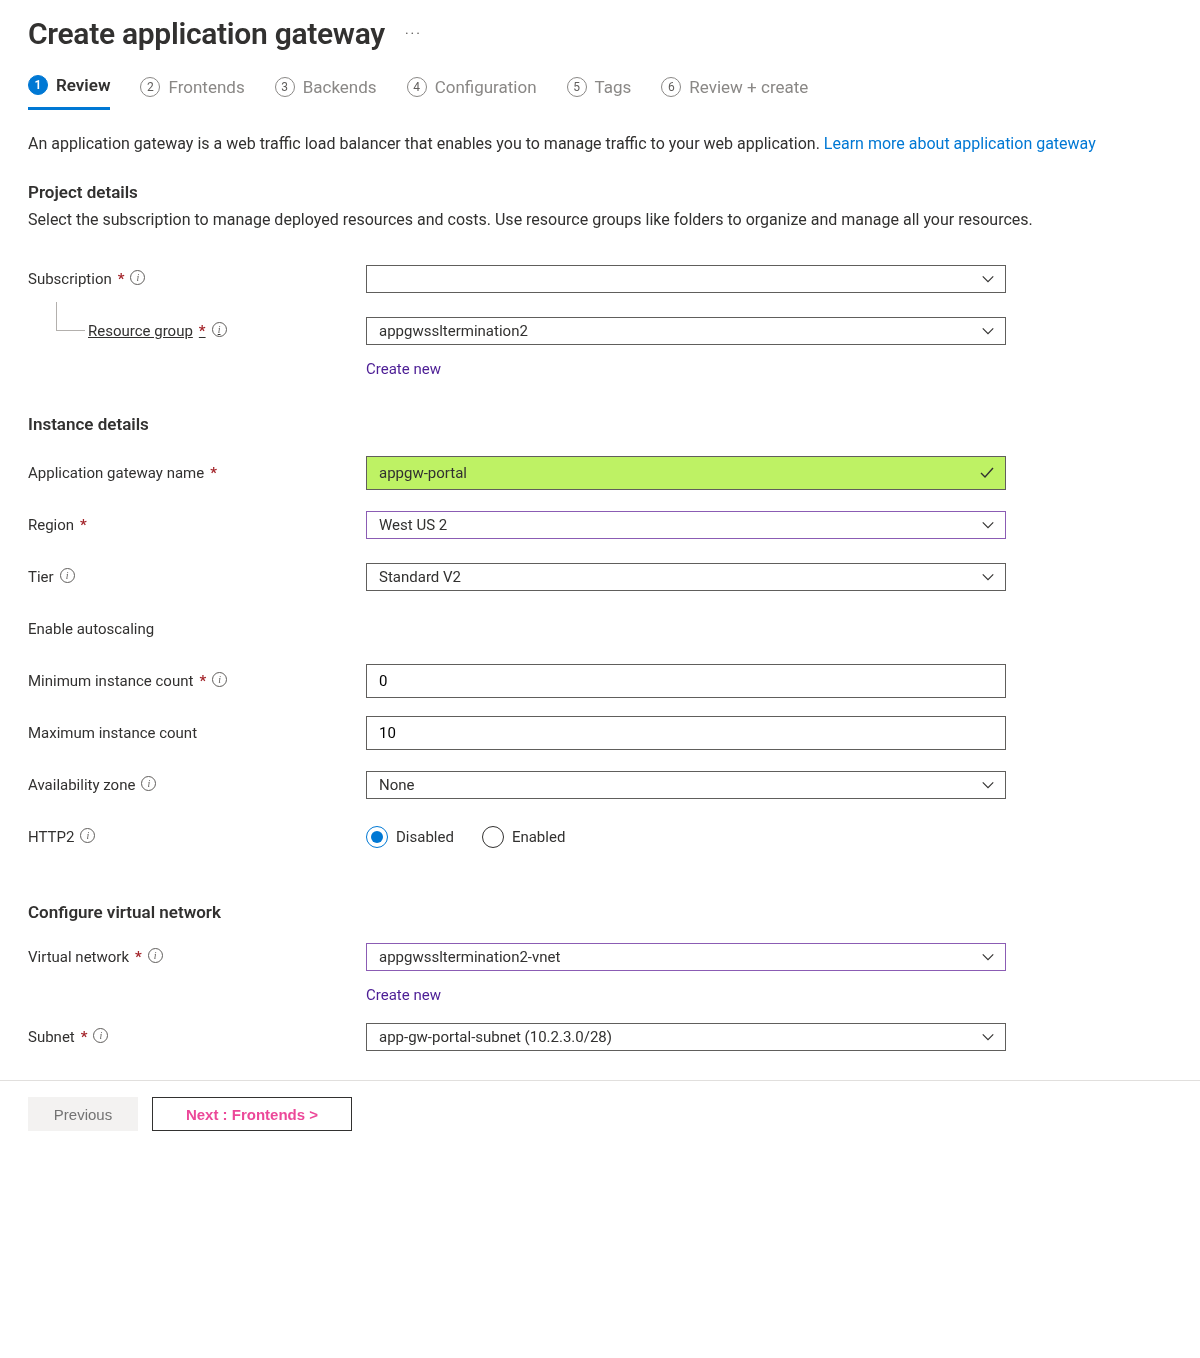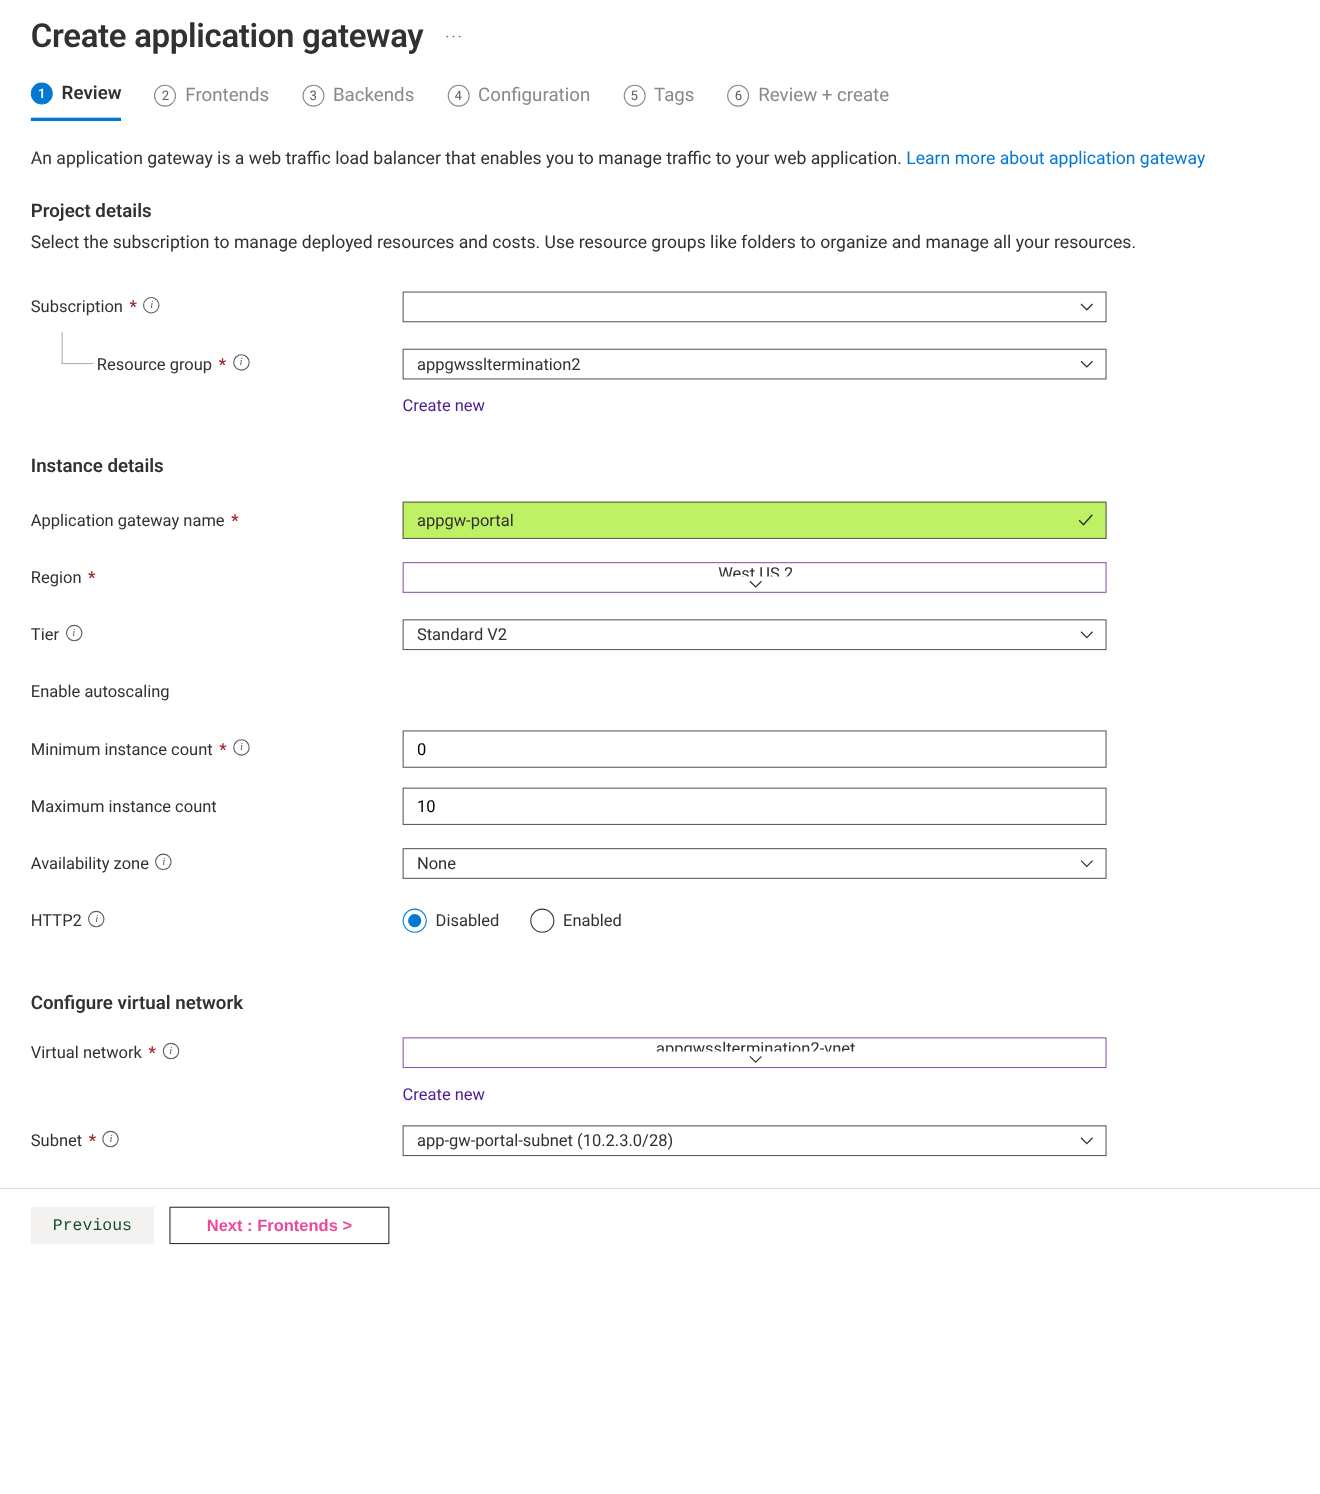--- a/index.html
+++ b/index.html
@@ -27,21 +27,21 @@
   .tab.active .tab-num { background: #0078d4; border-color: #0078d4; color: #fff; font-weight: 600; }
   .tab.active .tab-label { color: #323130; font-weight: 600; }
   .tab.active { border-bottom: 3px solid #0078d4; }
   .intro { font-size: 16px; line-height: 1.5; margin: 22px 0 26px 0; color: #323130; }
   a, .link { color: #0078d4; text-decoration: none; cursor: pointer; }
   .section-head { font-size: 17px; font-weight: 600; margin: 14px 0 6px 0; }
   .section-sub { font-size: 16px; color: #323130; line-height: 1.5; margin-bottom: 24px; }
   .field-row { display: flex; align-items: center; min-height: 46px; margin-bottom: 6px; }
   .field-label { width: 338px; font-size: 15px; color: #323130; display: flex; align-items: flex-start; gap: 6px; }
   .field-label.indent {
-    padding-left: 60px; position: relative;
+    padding-left: 60px; position: relative; text-decoration: underline;
   }
   .field-label.indent::before {
     content: "";
     position: absolute;
     left: 28px; top: -20px;
     width: 28px; height: 28px;
     border-left: 1px solid #b3b0ad;
     border-bottom: 1px solid #b3b0ad;
   }
   .req { color: #a4262c; font-weight: 600; }
@@ -51,21 +51,21 @@
     font-size: 10px; color: #605e5c; font-family: serif; font-style: italic;
     cursor: pointer;
   }
   .control { flex: 1; max-width: 640px; }
   .select {
     width: 100%; height: 28px;
     border: 1px solid #605e5c; background: #fff;
     display: flex; align-items: center; justify-content: space-between;
     padding: 0 10px 0 12px; font-size: 15px; cursor: pointer;
   }
-  .select.purple { border-color: #8b5cb4; flex-direction: column; }
+  .select.purple { border-color: #8b5cb4; }
   .select-val { overflow: hidden; text-overflow: ellipsis; white-space: nowrap; }
   .text-input {
     width: 100%; height: 34px;
     border: 1px solid #605e5c; background: #fff;
     padding: 0 10px 0 12px; font-size: 15px;
     font-family: inherit;
   }
   .validated {
     width: 100%; height: 34px;
     border: 1px solid #605e5c; background: #bef264;
@@ -94,21 +94,21 @@
     padding: 16px 28px 24px 28px;
     display: flex; gap: 14px;
     margin-top: 20px;
     background: #fff;
   }
   .btn {
     height: 34px; padding: 0 20px; font-size: 15px;
     display: flex; align-items: center; justify-content: center;
     cursor: pointer;
   }
-  .btn-prev { background: #f3f2f1; border: none; color: #14532d; min-width: 110px; cursor: default; font-family: Liberation Mono, monospace; }
+  .btn-prev { background: #f3f2f1; border: none; color: #737373; min-width: 110px; cursor: default; }
   .btn-next { background: #fff; border: 1px solid #323130; color: #ec4899; font-weight: 600; min-width: 200px; }
 </style>
 </head>
 <body>
 
 <div class="page">
 
   <div class="title-row">
     <div class="title">Create application gateway</div>
     <div class="ellipsis">···</div>

